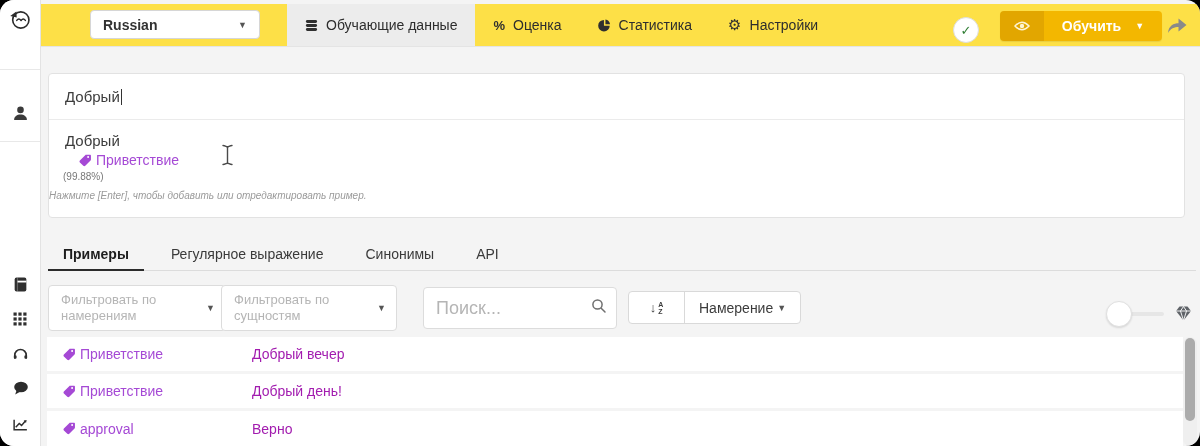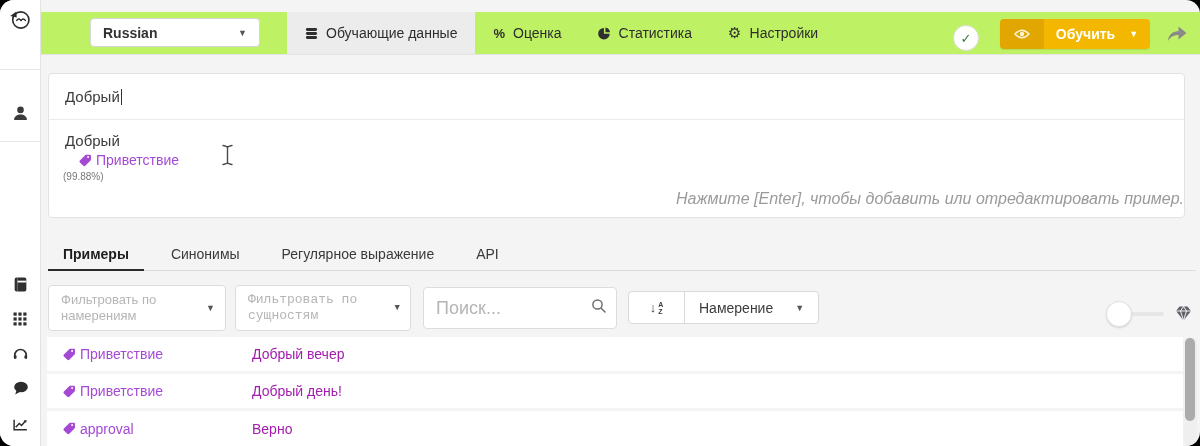--- a/index.html
+++ b/index.html
@@ -3,63 +3,63 @@
 <meta charset="utf-8">
 <style>
   html,body{margin:0;padding:0;background:#000;}
   body{font-family:"Liberation Sans","DejaVu Sans",sans-serif;}
   .window{position:relative;width:1200px;height:446px;background:#f4f4f4;border-radius:14px;overflow:hidden;margin:0 auto;}
   
   .sidebar{position:absolute;left:0;top:0;width:40px;height:100%;background:#fff;border-right:1px solid #e3e3e3;z-index:6;}
   .sb-div{position:absolute;left:0;width:100%;height:1px;background:#e8e8e8;}
   .sb-icon{position:absolute;left:50%;transform:translateX(-50%);display:flex;align-items:center;justify-content:center;width:26px;height:26px;cursor:pointer;}
   
-  .topbar{position:absolute;left:41px;top:12px;right:0;height:42px;background:#bef264;border-bottom:1px solid #e4e4e4;z-index:5;}
+  .topbar{position:absolute;left:41px;top:4px;right:0;height:42px;background:#fde047;border-bottom:1px solid #e4e4e4;z-index:5;}
   .lang-select{position:absolute;left:49px;top:6px;width:170px;height:29px;border:1px solid #d6d6d6;border-radius:4px;background:#fff;display:flex;align-items:center;padding:0 12px;box-sizing:border-box;cursor:pointer;}
   .lang-select .val{font-size:14px;font-weight:700;color:#323232;}
   .caret{margin-left:auto;font-size:9px;color:#555;}
   .tabs{position:absolute;left:246px;top:0;height:42px;display:flex;}
   .tab{display:flex;align-items:center;gap:8px;padding:0 18px;font-size:14px;color:#2d2d2d;cursor:pointer;white-space:nowrap;}
   .tab.active{background:#ececec;}
   .tab .tic{display:flex;align-items:center;color:#2f2f2f;font-weight:700;font-size:13px;}
   .check-circle{position:absolute;left:912px;top:13px;width:24px;height:24px;border:1px solid #ddd;border-radius:50%;background:#fff;display:flex;align-items:center;justify-content:center;color:#2e7d32;font-size:13px;font-weight:700;}
-  .train-btn{position:absolute;left:959px;top:7px;width:150px;height:30px;border-radius:4px;overflow:hidden;display:flex;cursor:pointer;box-shadow:0 1px 1px rgba(0,0,0,.08);}
+  .train-btn{position:absolute;left:959px;top:7px;width:162px;height:30px;border-radius:4px;overflow:hidden;display:flex;cursor:pointer;box-shadow:0 1px 1px rgba(0,0,0,.08);}
   .train-eye{width:44px;background:#e2a600;display:flex;align-items:center;justify-content:center;}
   .train-main{flex:1;background:#f3b700;display:flex;align-items:center;justify-content:center;gap:10px;color:#fff;font-weight:700;font-size:14px;}
   .train-main .caret{color:#fff;margin-left:4px;}
   .share-btn{position:absolute;left:1122px;top:9px;width:28px;height:24px;display:flex;align-items:center;justify-content:center;cursor:pointer;}
   
   .card{position:absolute;left:48px;top:73px;width:1137px;height:145px;background:#fff;border:1px solid #e2e2e2;border-radius:4px;box-sizing:border-box;}
   .utt-input{position:absolute;left:16px;top:14px;font-size:15px;color:#3c3c3c;cursor:text;}
   .text-caret{display:inline-block;width:1px;height:16px;background:#333;vertical-align:-3px;margin-left:1px;}
   .card-div{position:absolute;left:0;top:45px;width:100%;height:1px;background:#ebebeb;}
   .pv-utt{position:absolute;left:16px;top:58px;font-size:15px;color:#3c3c3c;}
   .pv-intent{position:absolute;left:30px;top:78px;display:flex;align-items:center;gap:4px;font-size:14px;color:#a549d5;cursor:pointer;}
   .pv-conf{position:absolute;left:14px;top:97px;font-size:10px;color:#787878;}
-  .hint{position:absolute;left:0;top:116px;width:100%;text-align:right;font-size:16px;font-style:italic;color:#9a9a9a;}
+  .hint{position:absolute;left:0;top:116px;width:100%;text-align:left;font-size:10px;font-style:italic;color:#9a9a9a;}
   .mouse-cursor{position:absolute;left:172px;top:70px;z-index:9;}
   
   .section-tabs{position:absolute;left:48px;top:238px;right:4px;height:32px;border-bottom:1px solid #dcdcdc;display:flex;}
   .stab{position:relative;padding:0 15px;display:flex;align-items:center;font-size:14px;color:#3a3a3a;cursor:pointer;margin-right:12px;white-space:nowrap;}
   .stab.active{font-weight:700;color:#1d1d1d;}
   .stab.active:after{content:"";position:absolute;left:0;right:0;bottom:-1px;height:2px;background:#2b2b2b;}
   
   .f-select{position:absolute;top:285px;height:46px;background:#fff;border:1px solid #dcdcdc;border-radius:4px;box-sizing:border-box;padding:6px 26px 20px 12px;font-size:13px;line-height:16px;color:#b5b5b5;cursor:pointer;}
   .f-select .caret{position:absolute;right:10px;top:50%;transform:translateY(-50%);}
   .fs1{left:48px;width:178px;}
-  .fs2{left:235px;width:176px;font-family:Liberation Mono, monospace;}
+  .fs2{left:221px;width:176px;}
   .search-box{position:absolute;left:423px;top:287px;width:194px;height:42px;background:#fff;border:1px solid #dcdcdc;border-radius:4px;box-sizing:border-box;}
   .search-box input{position:absolute;left:0;top:0;width:100%;height:100%;border:none;outline:none;background:transparent;padding:0 32px 0 12px;box-sizing:border-box;font-size:18px;color:#444;font-family:inherit;}
   .search-box input::placeholder{color:#b5b5b5;}
   .search-icon{position:absolute;right:9px;top:50%;transform:translateY(-50%);}
   .btn-group{position:absolute;left:628px;top:291px;height:33px;display:flex;background:#fff;border:1px solid #d9d9d9;border-radius:4px;box-sizing:border-box;}
   .sort-btn{width:55px;display:flex;align-items:center;justify-content:center;gap:2px;border-right:1px solid #d9d9d9;cursor:pointer;color:#3c3c3c;}
   .sort-arrow{font-size:13px;}
   .sort-letters{display:flex;flex-direction:column;font-size:7px;line-height:7px;font-weight:700;}
-  .intent-sort-btn{display:flex;align-items:center;gap:22px;padding:0 14px;font-size:14px;color:#3c3c3c;cursor:pointer;}
+  .intent-sort-btn{display:flex;align-items:center;gap:4px;padding:0 14px;font-size:14px;color:#3c3c3c;cursor:pointer;}
   .slider-track{position:absolute;left:1116px;top:312px;width:48px;height:4px;background:#e6e6e6;border-radius:2px;cursor:pointer;}
   .slider-knob{position:absolute;left:1106px;top:301px;width:24px;height:24px;border-radius:50%;background:#fff;border:1px solid #e0e0e0;box-shadow:0 1px 2px rgba(0,0,0,.12);cursor:pointer;}
   .gem{position:absolute;left:1174px;top:305px;cursor:pointer;}
   
   .u-row{position:absolute;left:47px;width:1136px;background:#fff;display:flex;align-items:center;cursor:pointer;}
   .row-intent{display:flex;align-items:center;gap:4px;font-size:14px;color:#a549d5;margin-left:16px;width:165px;}
   .row-text{font-size:14px;color:#a21caf;margin-left:24px;}
   .scroll-track{position:absolute;left:1183px;top:337px;width:14px;height:109px;background:#efefef;border-radius:7px;}
   .scroll-thumb{position:absolute;left:2px;top:1px;width:10px;height:83px;background:#ababab;border-radius:5px;cursor:grab;}
 </style>
@@ -211,24 +211,24 @@
     </div>
     <div class="pv-conf">(99.88%)</div>
     <div class="hint">Нажмите [Enter], чтобы добавить или отредактировать пример.</div>
   </div>
 
   <div class="section-tabs">
     <div class="stab active">
         <span>Примеры</span>
       </div>
     <div class="stab">
+        <span>Регулярное выражение</span>
+      </div>
+    <div class="stab">
         <span>Синонимы</span>
-      </div>
-    <div class="stab">
-        <span>Регулярное выражение</span>
       </div>
     <div class="stab">
         <span>API</span>
       </div>
   </div>
 
   <div class="f-select fs1">
     <span>Фильтровать по намерениям</span>
     <span class="caret">▼</span>
   </div>

